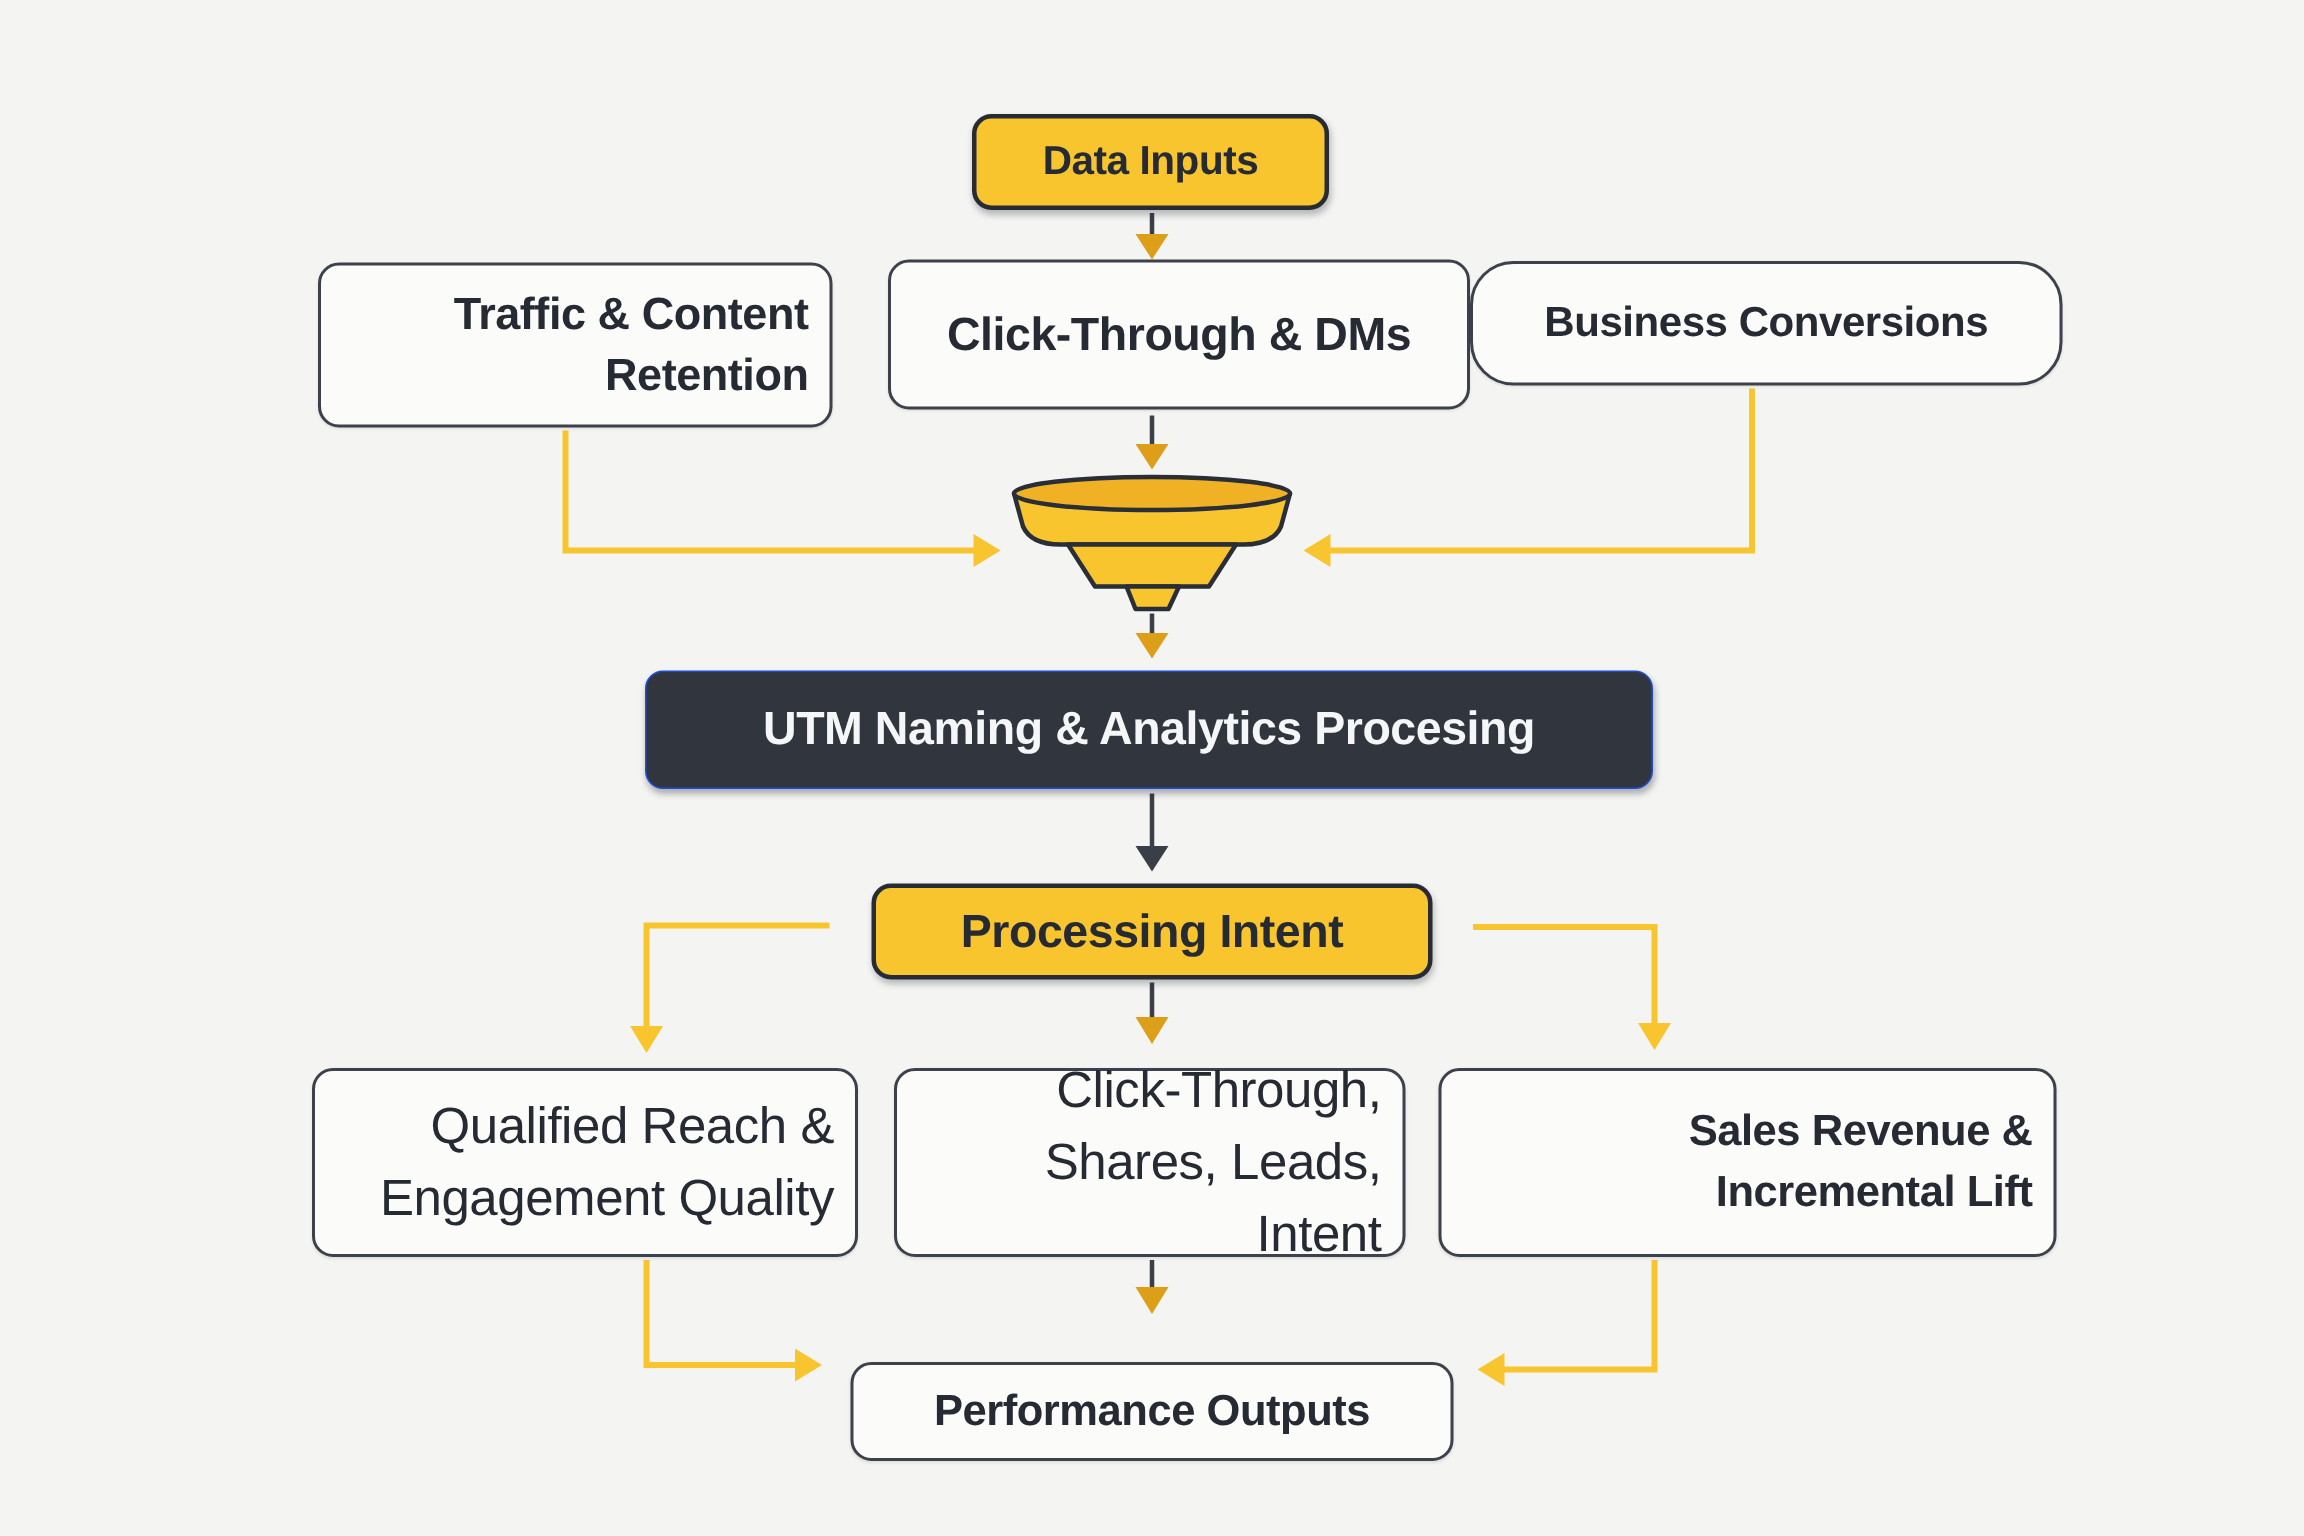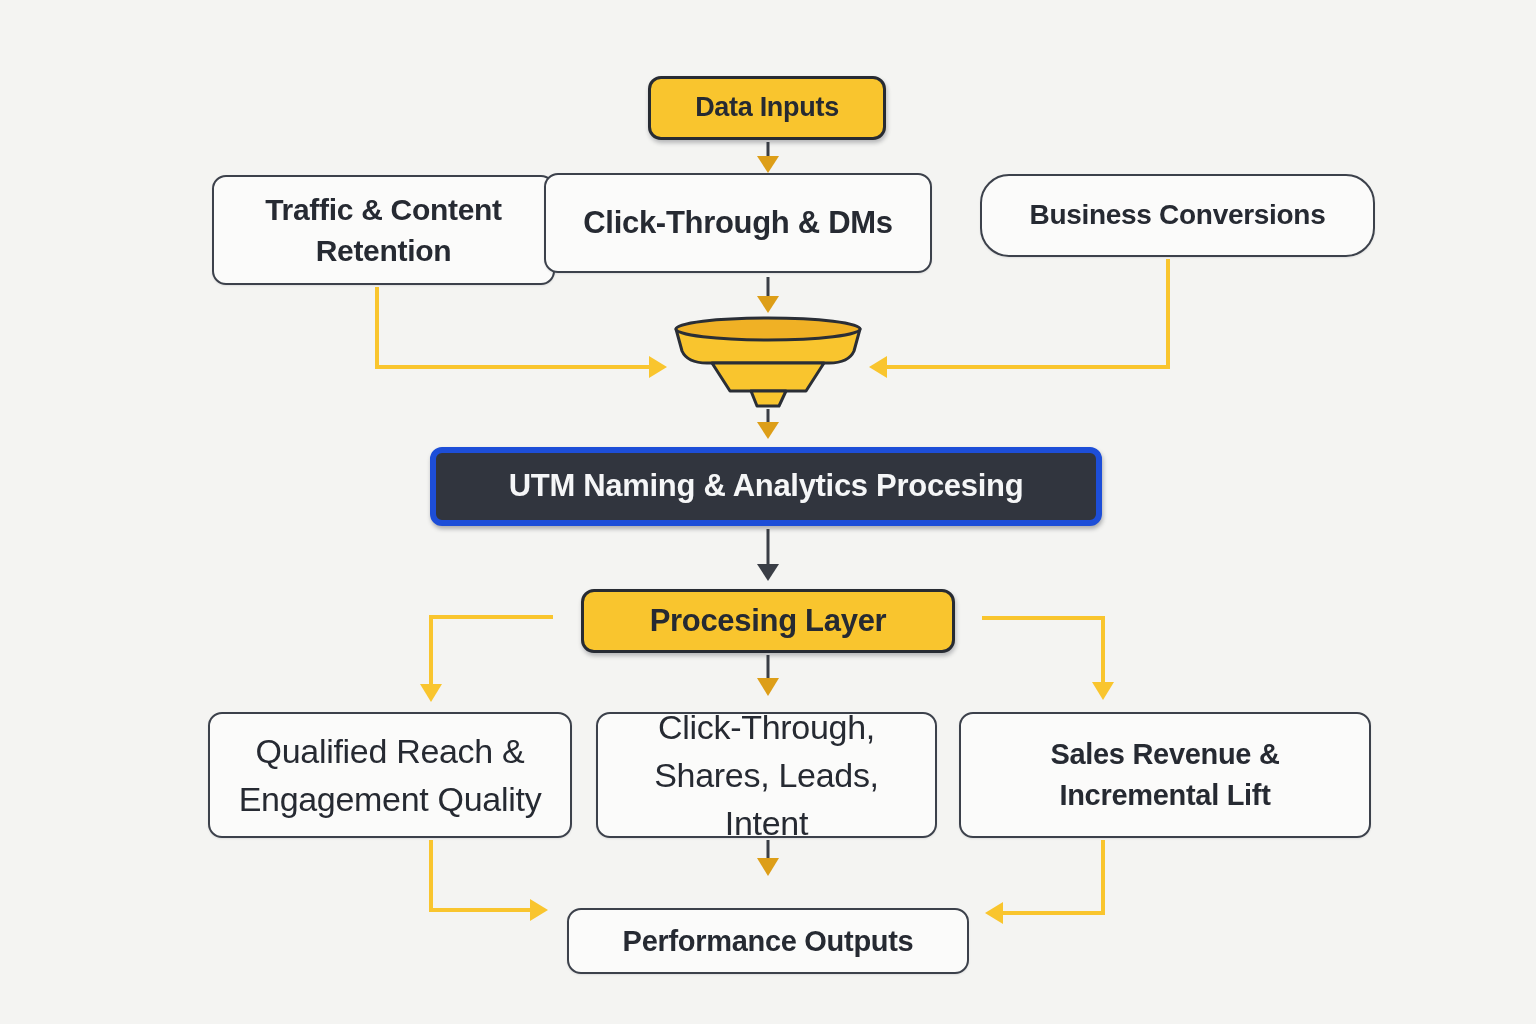--- a/index.html
+++ b/index.html
@@ -13,42 +13,42 @@
     --text-light:#f5f6f7;
   }
   *{margin:0;padding:0;box-sizing:border-box;}
   html,body{width:1536px;height:1024px;overflow:hidden;}
   body{background:var(--background);font-family:"Liberation Sans","DejaVu Sans",sans-serif;}
   .canvas{position:relative;width:1536px;height:1024px;background:var(--background);}
   .overlay{position:absolute;left:0;top:0;width:1536px;height:1024px;}
 
   .node{
     position:absolute;display:flex;align-items:center;justify-content:center;
-    text-align:center;color:var(--text-dark);letter-spacing:-0.3px;line-height:1.32;
+    text-align:right;color:var(--text-dark);letter-spacing:-0.3px;line-height:1.32;
     padding:4px 14px;
   }
   .node.white{
     background:var(--box-bg);border:2.5px solid var(--box-border);border-radius:14px;
     box-shadow:0 1px 2px rgba(40,44,52,0.10);
   }
   .node.yellow{
     background:var(--yellow);border:3px solid #272b33;border-radius:13px;
     box-shadow:1px 3px 4px rgba(40,44,52,0.30);
   }
   .node.dark{
-    background:var(--dark);border:6px solid #1d4ed8;border-radius:12px;color:var(--text-light);
+    background:var(--dark);border:1px solid #1d4ed8;border-radius:12px;color:var(--text-light);
     box-shadow:1px 3px 4px rgba(40,44,52,0.35);
   }
   .fw7{font-weight:700;}
   .fw5{font-weight:500;}
   .fw4{font-weight:400;}
 
   #n-data-inputs{left:648px;top:76px;width:238px;height:64px;font-size:27px;}
   #n-traffic{left:212px;top:175px;width:343px;height:110px;font-size:30px;line-height:1.38;}
-  #n-ctdms{left:544px;top:173px;width:388px;height:100px;font-size:31px;}
+  #n-ctdms{left:592px;top:173px;width:388px;height:100px;font-size:31px;}
   #n-bizconv{left:980px;top:174px;width:395px;height:83px;font-size:28px;border-radius:29px;}
   #n-utm{left:430px;top:447px;width:672px;height:79px;font-size:31px;}
   #n-pl{left:581px;top:589px;width:374px;height:64px;font-size:31px;}
   #n-qr{left:208px;top:712px;width:364px;height:126px;font-size:34px;line-height:1.42;}
   #n-cts{left:596px;top:712px;width:341px;height:126px;font-size:34px;line-height:1.42;}
   #n-sr{left:959px;top:712px;width:412px;height:126px;font-size:29px;line-height:1.42;}
   #n-po{left:567px;top:884px;width:402px;height:66px;font-size:29px;margin-top:24px;}
 
   .stem-dark{stroke:#3a3e46;stroke-width:3;fill:none;}
   .line-yellow{stroke:var(--yellow);stroke-width:4;fill:none;}
@@ -147,21 +147,21 @@
 
   <div class="node white fw7" id="n-bizconv">
     <span>Business Conversions</span>
   </div>
 
   <div class="node dark fw7" id="n-utm">
     <span>UTM Naming &amp; Analytics Procesing</span>
   </div>
 
   <div class="node yellow fw7" id="n-pl">
-    <span>Procesing Layer</span>
+    <span>Processing Intent</span>
   </div>
 
   <div class="node white fw5" id="n-qr">
     <span>Qualified Reach &amp; Engagement Quality</span>
   </div>
 
   <div class="node white fw4" id="n-cts">
     <span>Click-Through, Shares, Leads, Intent</span>
   </div>
 

